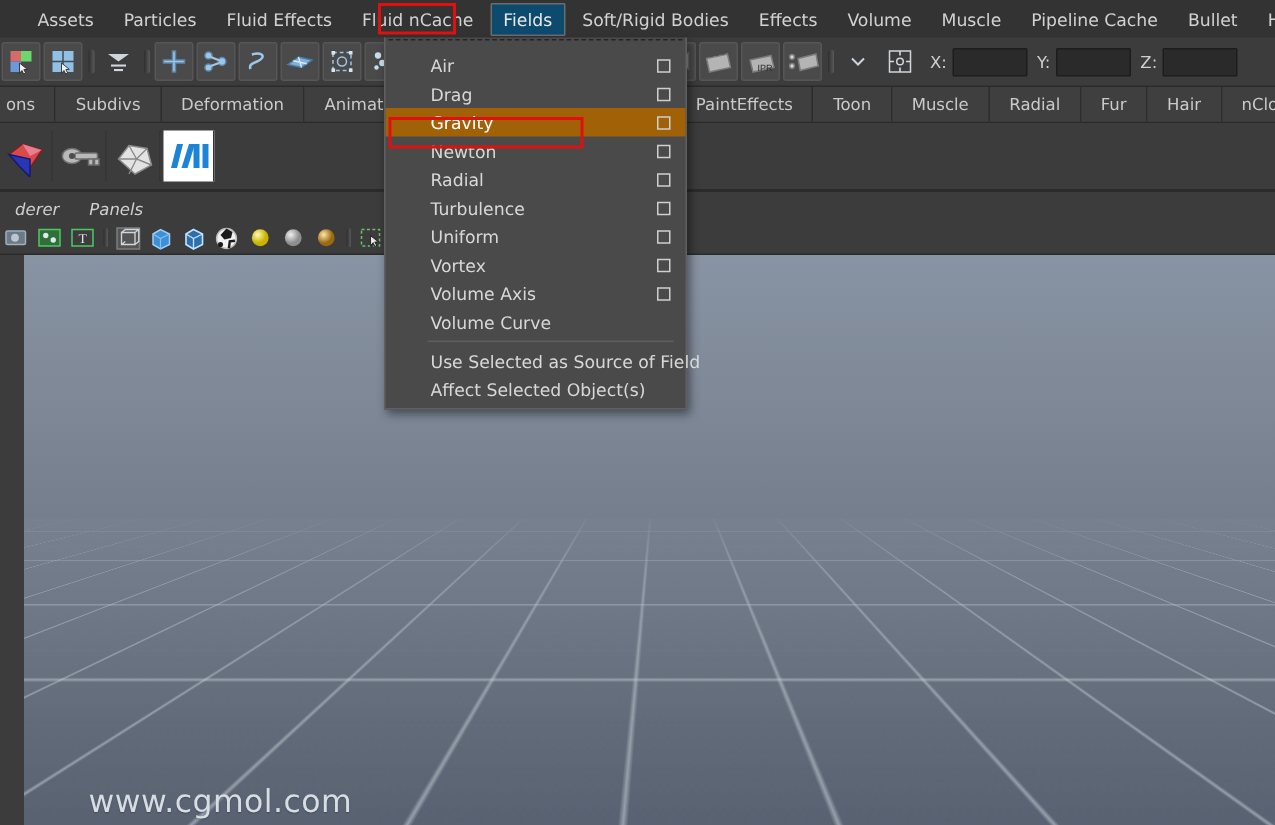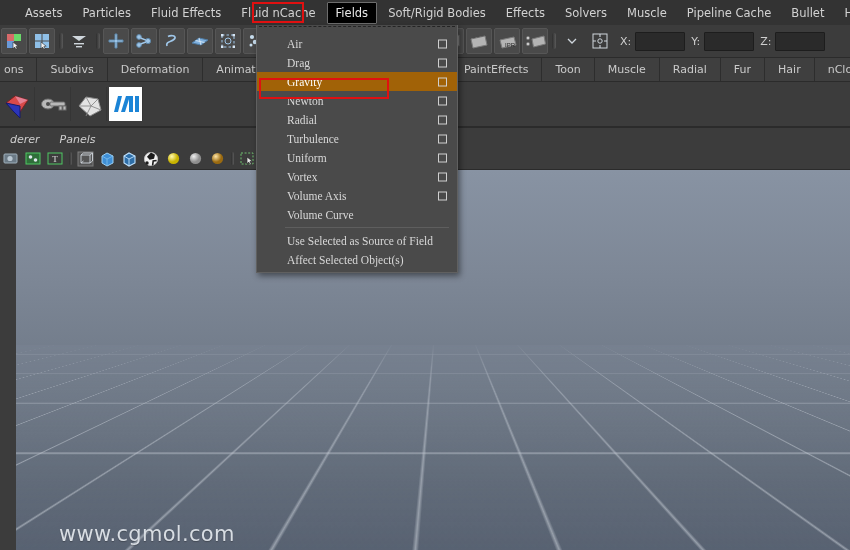--- a/index.html
+++ b/index.html
@@ -19,21 +19,21 @@
     padding-left: 16px;
     z-index: 40;
   }
   .menu-item {
     color: #d2d2d2; font-size: 11.5px;
     padding: 3px 8px; margin-right: 2px;
     white-space: nowrap; line-height: 14px;
     border: 1px solid transparent;
   }
   .menu-item.active {
-    background: #000000;
+    background: #0c4a6e;
     border: 1px solid #6d6d6d;
     border-radius: 1px;
     color: #e8e8e8;
   }
   .menu-redbox {
     position: absolute;
     border: 2px solid #e01010;
     pointer-events: none;
     z-index: 60;
   }
@@ -176,21 +176,20 @@
     height: 6px; margin: 1px 2px 2px 2px;
     border-top: 1px dashed #242424;
   }
   .dd-item {
     height: 19px;
     display: flex; align-items: center;
     position: relative;
     padding-left: 30px; padding-right: 8px;
     color: #d8d8d8; font-size: 11.5px;
     white-space: nowrap;
-    font-family: Liberation Serif, serif;
   }
   .dd-item.selected { background: #a16207; color: #ffffff; }
   .dd-box {
     position: absolute; right: 10px; top: 50%;
     transform: translateY(-50%);
     width: 9px; height: 9px;
     border: 1px solid #cfcfcf;
     background: transparent;
   }
   .dd-divider {
@@ -601,21 +600,21 @@
   </div>
 
   <div class="menubar">
     <div class="menu-item">Assets</div>
     <div class="menu-item">Particles</div>
     <div class="menu-item">Fluid Effects</div>
     <div class="menu-item">Fluid nCache</div>
     <div class="menu-item active">Fields</div>
     <div class="menu-item">Soft/Rigid Bodies</div>
     <div class="menu-item">Effects</div>
-    <div class="menu-item">Solvers</div>
+    <div class="menu-item">Volume</div>
     <div class="menu-item">Muscle</div>
     <div class="menu-item">Pipeline Cache</div>
     <div class="menu-item">Bullet</div>
     <div class="menu-item">Help</div>
   </div>
 
   <div class="menu-redbox" style="left:252px; top:2px; width:52px; height:21px;"></div>
 
 </div>
 

